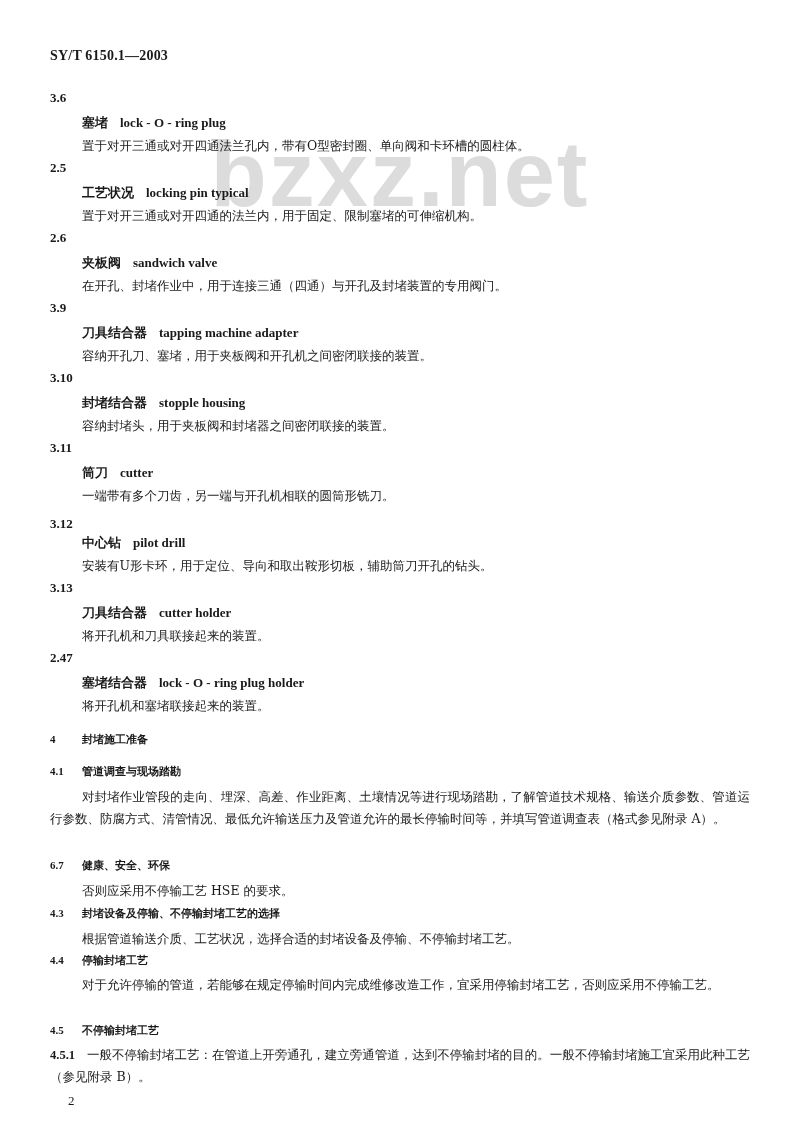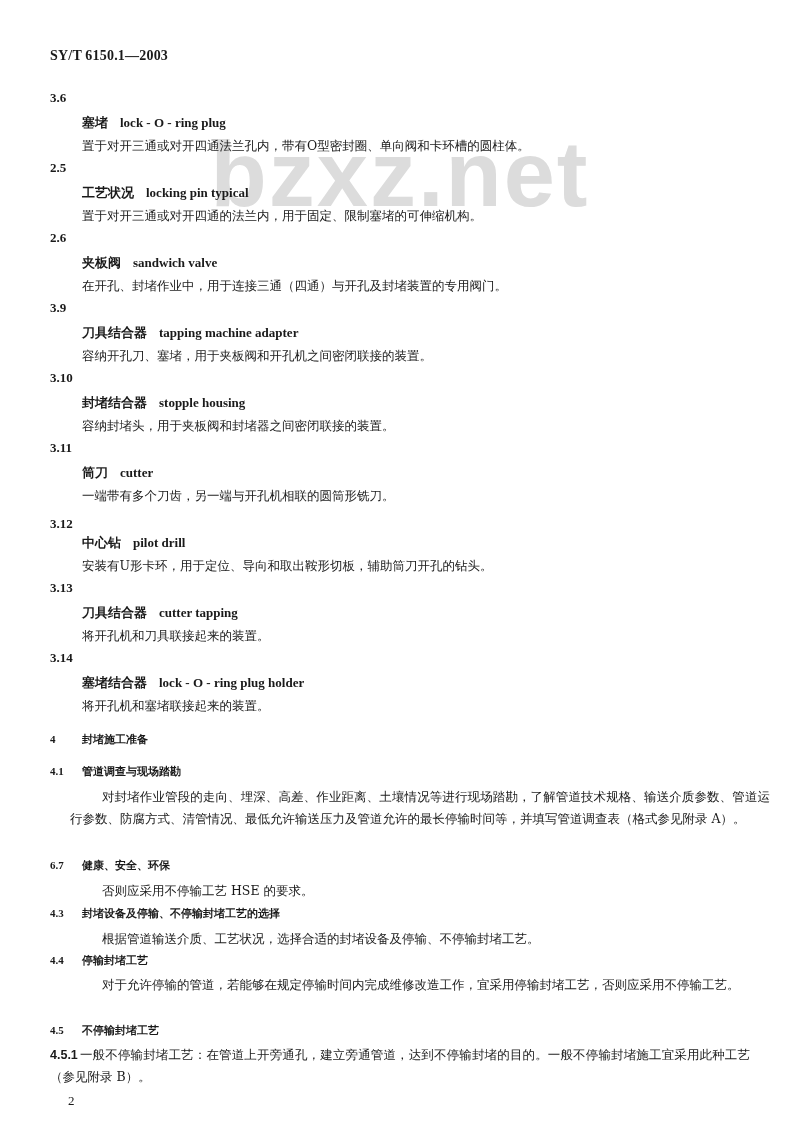--- a/index.html
+++ b/index.html
@@ -19,21 +19,21 @@
   }
   .content { position: absolute; left: 0; top: 0; width: 800px; z-index: 1; }
   .abs { position: absolute; white-space: nowrap; }
   .num { font-family: "Liberation Serif", serif; font-weight: bold; font-size: 13px; left: 50px; }
   .term { left: 82px; font-size: 13px; font-weight: bold; }
   .term .en { font-family: "Liberation Serif", serif; font-weight: bold; margin-left: 12px; }
   .def { left: 82px; font-size: 12.5px; }
   .sec-title { font-size: 11px; font-weight: bold; left: 50px; }
   .sec-title .n { font-family: "Liberation Serif", serif; display: inline-block; width: 32px; }
   .para { left: 50px; width: 700px; font-size: 12.5px; line-height: 22px; white-space: normal; text-align: justify; }
-  .indent { text-indent: 32px; margin-left: 20px; }
+  .indent { text-indent: 32px; }
   .page-num { position: absolute; left: 68px; top: 1093px; font-size: 13px; font-family: "Liberation Serif", serif; }
 </style>
 </head>
 <body>
 
 <div class="page">
   <div class="header-code">SY/T 6150.1—2003</div>
   <div class="watermark">bzxz.net</div>
 
   <div class="content">
@@ -60,40 +60,40 @@
 
     <div class="abs num" style="top:440px">3.11</div>
     <div class="abs term" style="top:464px"><span>筒刀</span><span class="en">cutter</span></div>
     <div class="abs def" style="top:488px">一端带有多个刀齿，另一端与开孔机相联的圆筒形铣刀。</div>
 
     <div class="abs num" style="top:516px">3.12</div>
     <div class="abs term" style="top:534px"><span>中心钻</span><span class="en">pilot drill</span></div>
     <div class="abs def" style="top:558px">安装有U形卡环，用于定位、导向和取出鞍形切板，辅助筒刀开孔的钻头。</div>
 
     <div class="abs num" style="top:580px">3.13</div>
-    <div class="abs term" style="top:604px"><span>刀具结合器</span><span class="en">cutter tapping</span></div>
+    <div class="abs term" style="top:604px"><span>刀具结合器</span><span class="en">cutter holder</span></div>
     <div class="abs def" style="top:628px">将开孔机和刀具联接起来的装置。</div>
 
-    <div class="abs num" style="top:650px">3.14</div>
+    <div class="abs num" style="top:650px">2.47</div>
     <div class="abs term" style="top:674px"><span>塞堵结合器</span><span class="en">lock - O - ring plug holder</span></div>
     <div class="abs def" style="top:698px">将开孔机和塞堵联接起来的装置。</div>
 
     <div class="abs sec-title" style="top:732px"><span class="n">4</span><span>封堵施工准备</span></div>
 
     <div class="abs sec-title" style="top:764px"><span class="n">4.1</span><span>管道调查与现场踏勘</span></div>
     <div class="abs para indent" style="top:786px">对封堵作业管段的走向、埋深、高差、作业距离、土壤情况等进行现场踏勘，了解管道技术规格、输送介质参数、管道运行参数、防腐方式、清管情况、最低允许输送压力及管道允许的最长停输时间等，并填写管道调查表（格式参见附录 A）。</div>
 
     <div class="abs sec-title" style="top:858px"><span class="n">6.7</span><span>健康、安全、环保</span></div>
     <div class="abs para indent" style="top:880px">否则应采用不停输工艺 HSE 的要求。</div>
 
     <div class="abs sec-title" style="top:906px"><span class="n">4.3</span><span>封堵设备及停输、不停输封堵工艺的选择</span></div>
     <div class="abs para indent" style="top:928px">根据管道输送介质、工艺状况，选择合适的封堵设备及停输、不停输封堵工艺。</div>
 
     <div class="abs sec-title" style="top:953px"><span class="n">4.4</span><span>停输封堵工艺</span></div>
     <div class="abs para indent" style="top:974px">对于允许停输的管道，若能够在规定停输时间内完成维修改造工作，宜采用停输封堵工艺，否则应采用不停输工艺。</div>
 
     <div class="abs sec-title" style="top:1023px"><span class="n">4.5</span><span>不停输封堵工艺</span></div>
 
-    <div class="abs para" style="top:1044px"><span style="font-family:Liberation Sans, sans-serif;font-weight:bold;margin-right:2px;">4.5.1</span><span>一般不停输封堵工艺：在管道上开旁通孔，建立旁通管道，达到不停输封堵的目的。一般不停输封堵施工宜采用此种工艺（参见附录 B）。</span></div>
+    <div class="abs para" style="top:1044px"><span style="font-family:Liberation Serif, serif;font-weight:bold;margin-right:12px;">4.5.1</span><span>一般不停输封堵工艺：在管道上开旁通孔，建立旁通管道，达到不停输封堵的目的。一般不停输封堵施工宜采用此种工艺（参见附录 B）。</span></div>
   </div>
 
   <div class="page-num">2</div>
 </div>
 
 </body></html>

